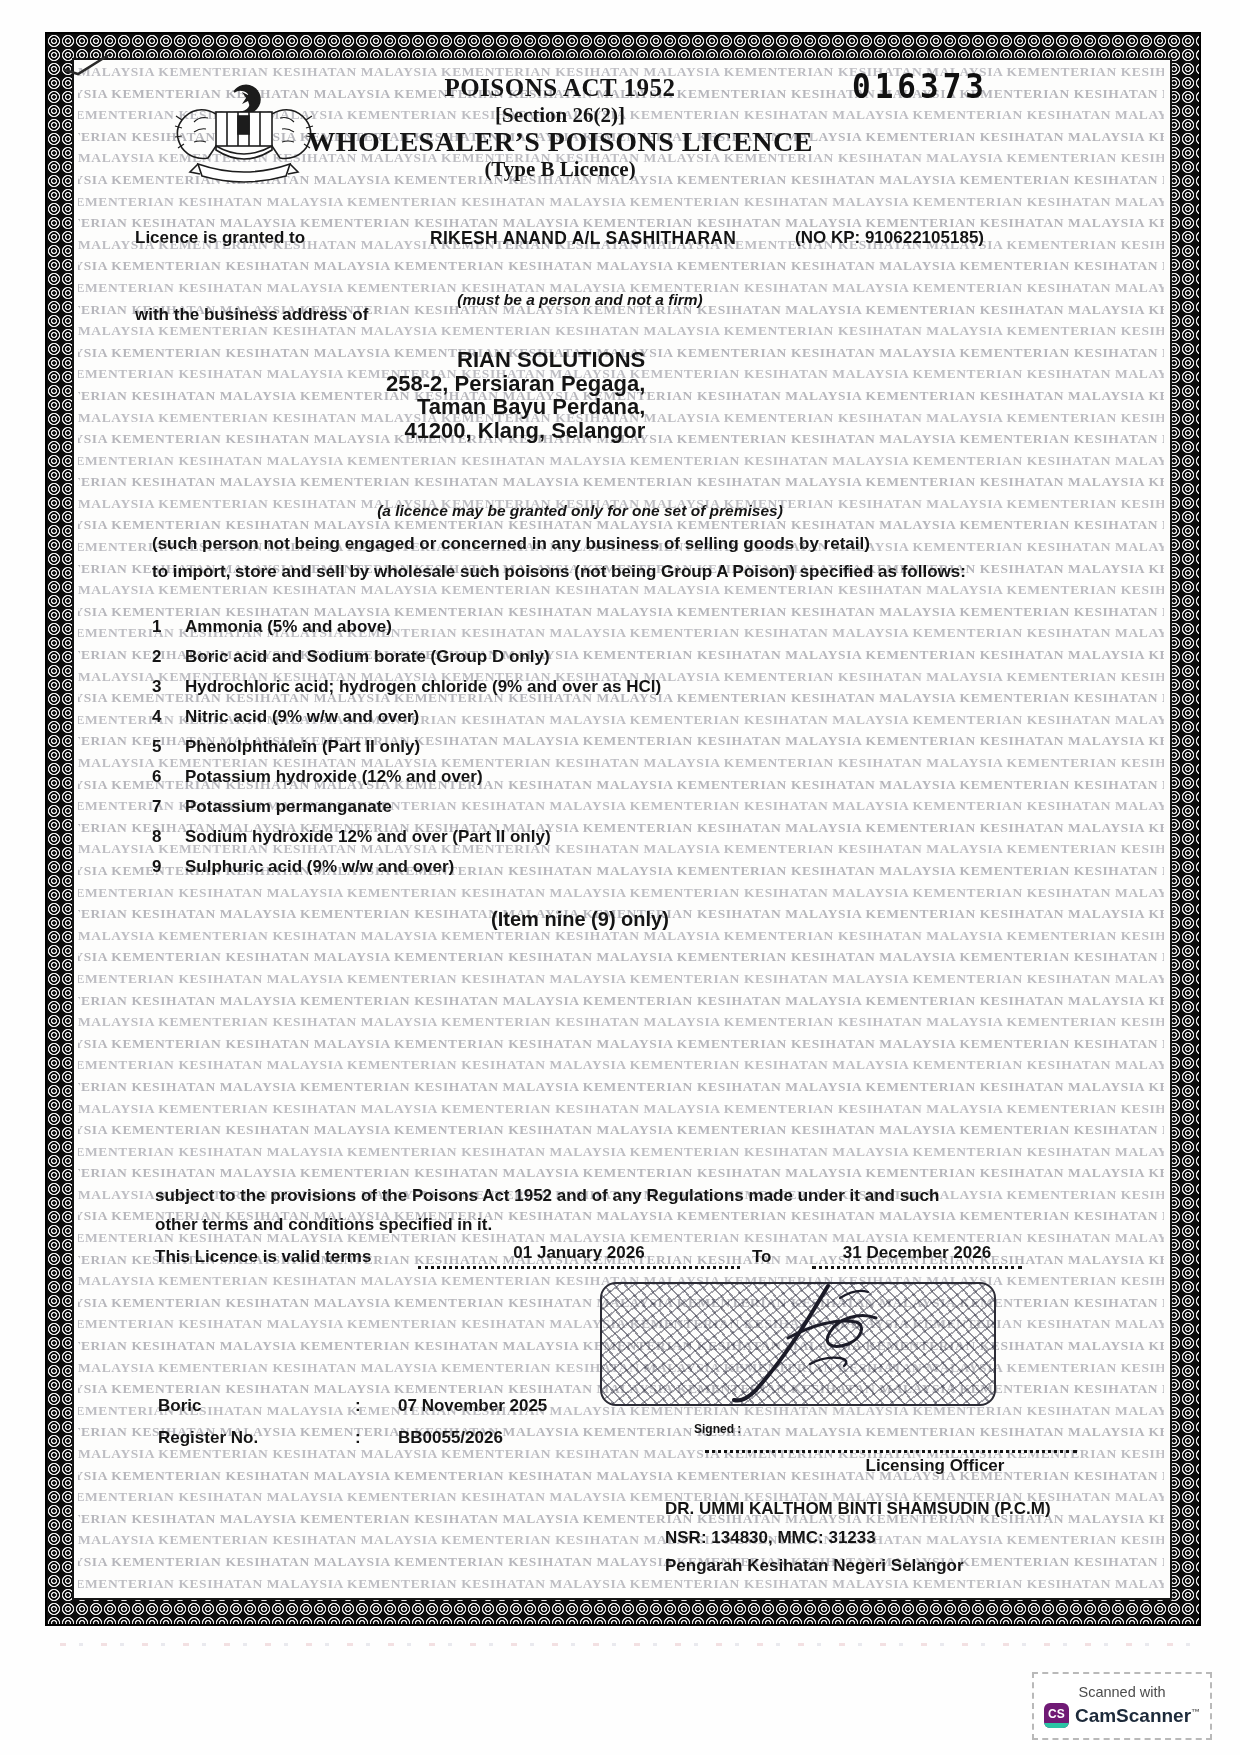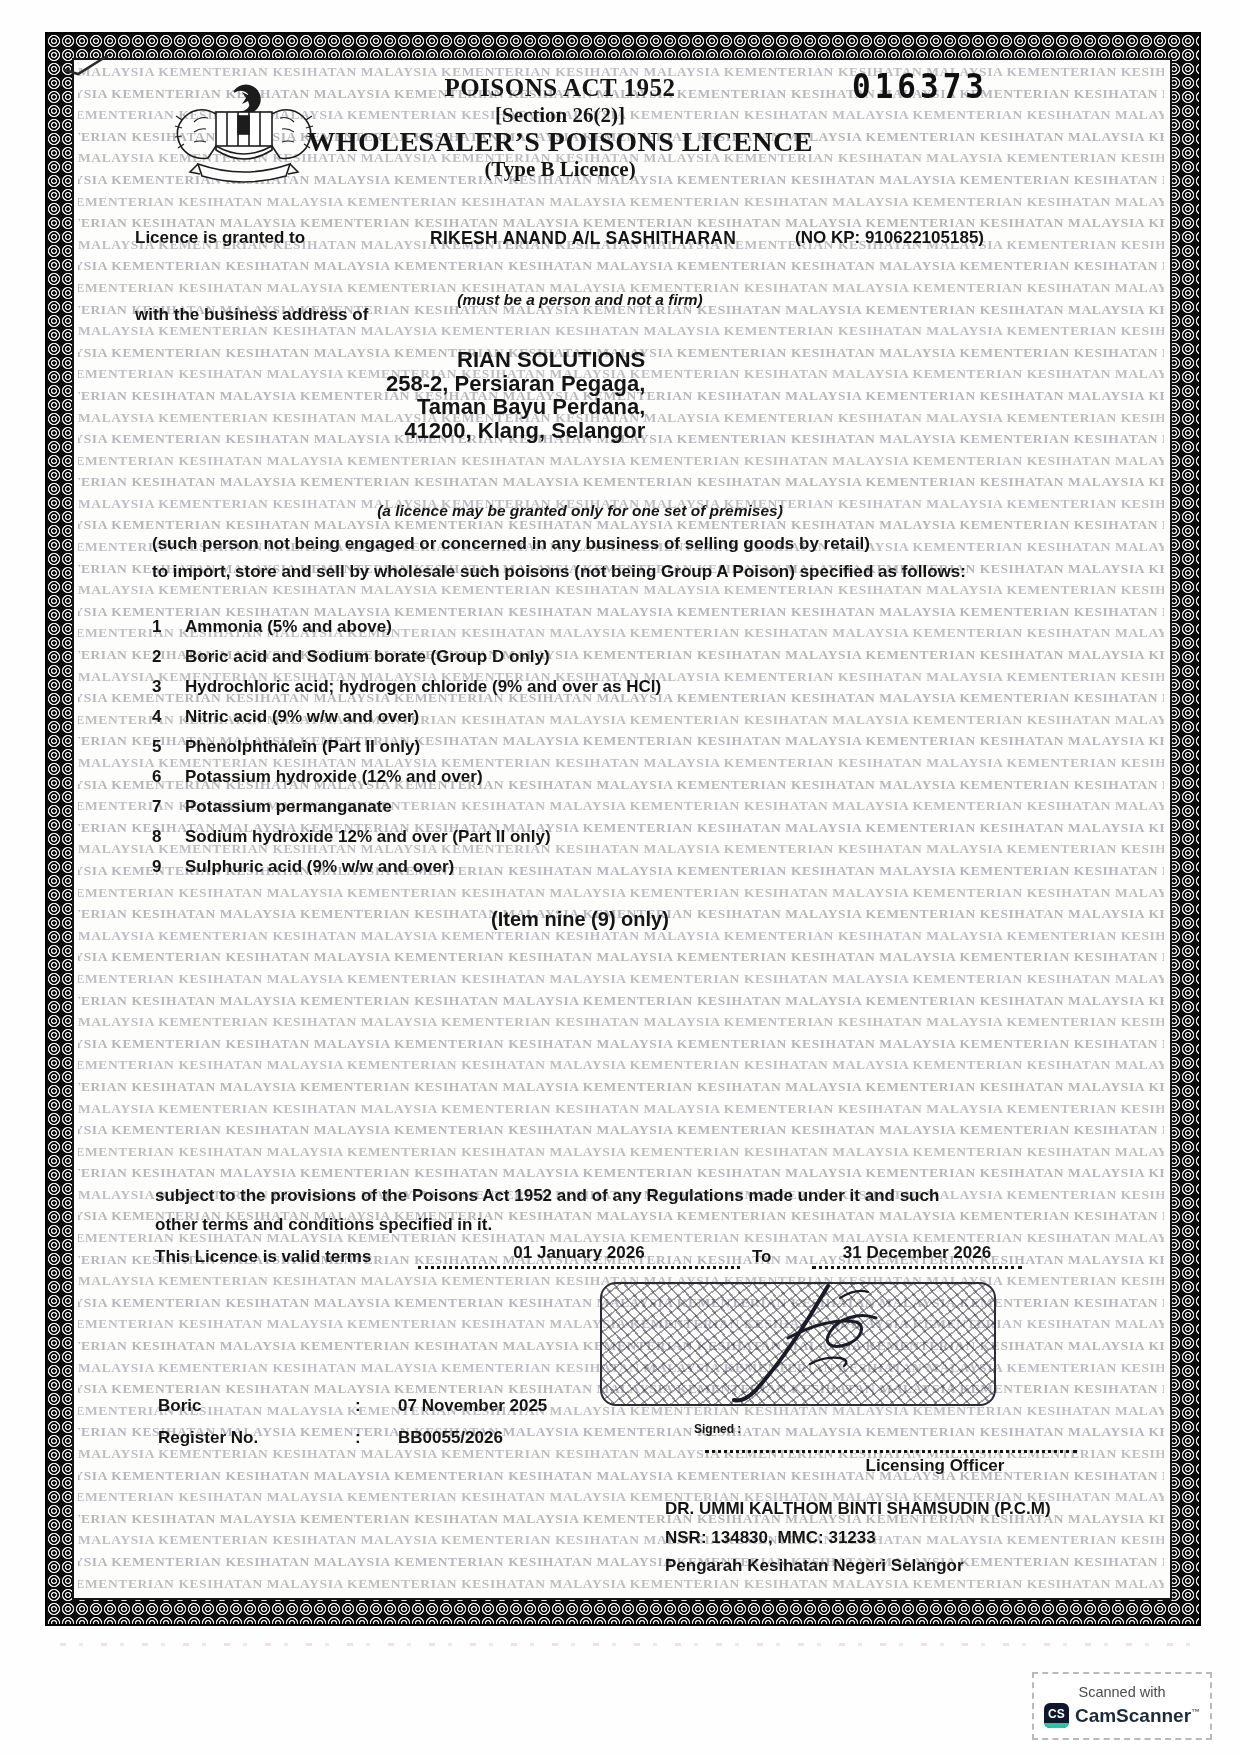--- a/index.html
+++ b/index.html
@@ -27,21 +27,21 @@
   .hatchbox{border:2.5px solid #2b2b35;border-radius:16px;
     background-image:
       repeating-linear-gradient(48deg, rgba(38,38,56,.50) 0 1.6px, transparent 1.6px 8px),
       repeating-linear-gradient(-38deg, rgba(38,38,56,.42) 0 1.6px, transparent 1.6px 9px);}
   .poison-row{display:flex;line-height:30px;font-size:17px;font-weight:700;}
   .poison-no{width:33px;flex:0 0 33px;}
   
   .cs-badge{left:1032px;top:1672px;width:176px;height:64px;border:2px dashed #b9b9b9;background:#fff;
             display:flex;flex-direction:column;align-items:center;justify-content:center;gap:3px;}
   .cs-row{display:flex;align-items:center;gap:6px;}
-  .cs-icon{width:25px;height:25px;border-radius:6px;background:#0f172a;color:#fff;font-weight:700;font-size:12px;
+  .cs-icon{width:25px;height:25px;border-radius:6px;background:#701a75;color:#fff;font-weight:700;font-size:12px;
            display:flex;align-items:center;justify-content:center;position:relative;overflow:hidden;}
   .cs-icon::after{content:"";position:absolute;left:0;right:0;bottom:0;height:5px;background:#2bc4a4;}
   .speckle{left:60px;top:1643px;width:1130px;height:3px;opacity:.3;
       background:repeating-linear-gradient(90deg,#d89aa0 0 6px,transparent 6px 19px,#b9b9c9 19px 23px,transparent 23px 41px);}
 </style>
 </head>
 <body>
 
 <div id="page">
 

